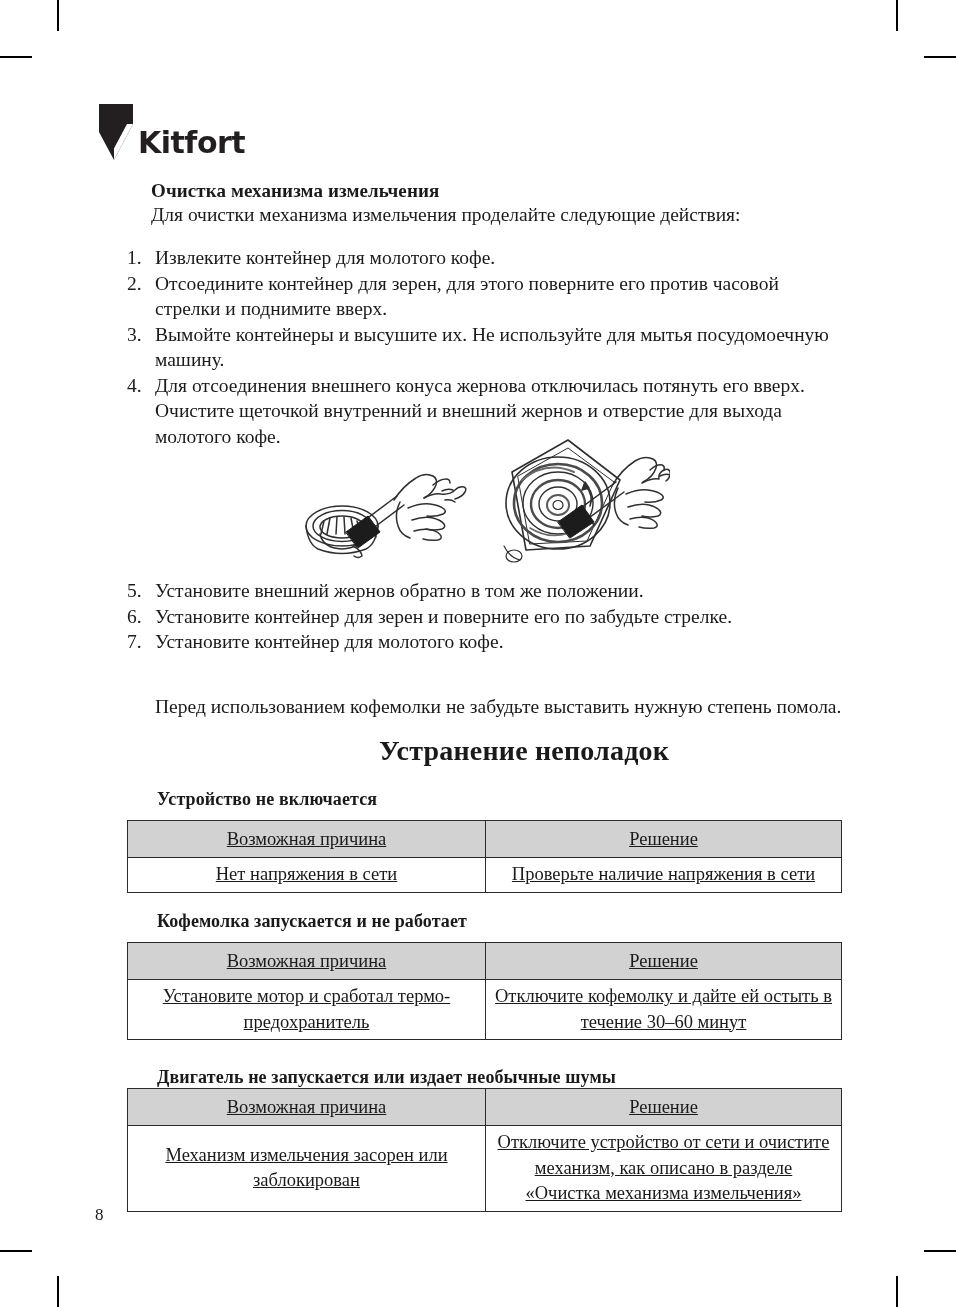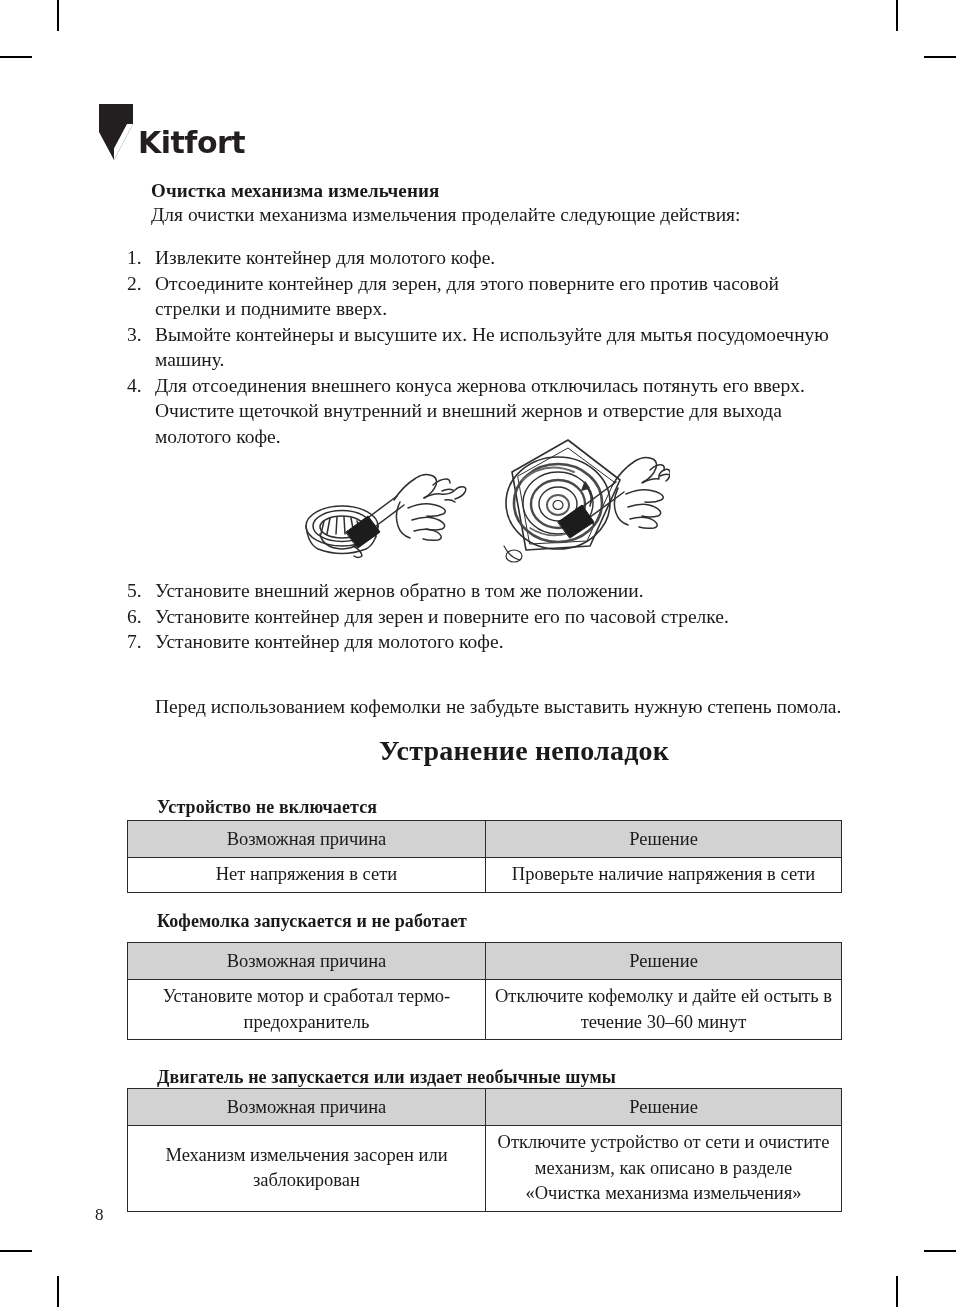--- a/index.html
+++ b/index.html
@@ -148,20 +148,21 @@
     table-layout: fixed;
     font-size: 18.5px;
   }
   table.tt col.c1 { width: 358px; }
   table.tt col.c2 { width: 356px; }
   table.tt th,
   table.tt td {
     border: 1.6px solid #2b2b2b;
     padding: 4px 9px;
     vertical-align: middle;
+    text-decoration: underline;
   }
   table.tt thead th {
     background: #d2d2d2;
     font-weight: normal;
     text-align: center;
     height: 28px;
     line-height: 24px;
   }
   table.tt tbody td {
     text-align: center;
@@ -302,32 +303,32 @@
       </svg>
     </div>
 
     <div class="olist" style="top:578px;">
       <div class="li">
         <span class="num">5.</span>
         <span class="body">Установите внешний жернов обратно в том же положении.</span>
       </div>
       <div class="li">
         <span class="num">6.</span>
-        <span class="body">Установите контейнер для зерен и поверните его по часовой стрелке.</span>
+        <span class="body">Установите контейнер для зерен и поверните его по забудьте стрелке.</span>
       </div>
       <div class="li">
         <span class="num">7.</span>
         <span class="body">Установите контейнер для молотого кофе.</span>
       </div>
       <div class="plain-follow">Перед использованием кофемолки не забудьте выставить нужную степень помола.</div>
     </div>
 
     <div id="troubleshoot-title">Устранение неполадок</div>
 
-    <div class="tbl-head" style="top:789px;margin-top:8px;">Устройство не включается</div>
+    <div class="tbl-head" style="top:789px;">Устройство не включается</div>
     <table class="tt" style="top:820px;">
       <colgroup>
           <col class="c1">
           <col class="c2">
         </colgroup>
       <thead>
         <tr>
           <th>Возможная причина</th>
           <th>Решение</th>
         </tr>

